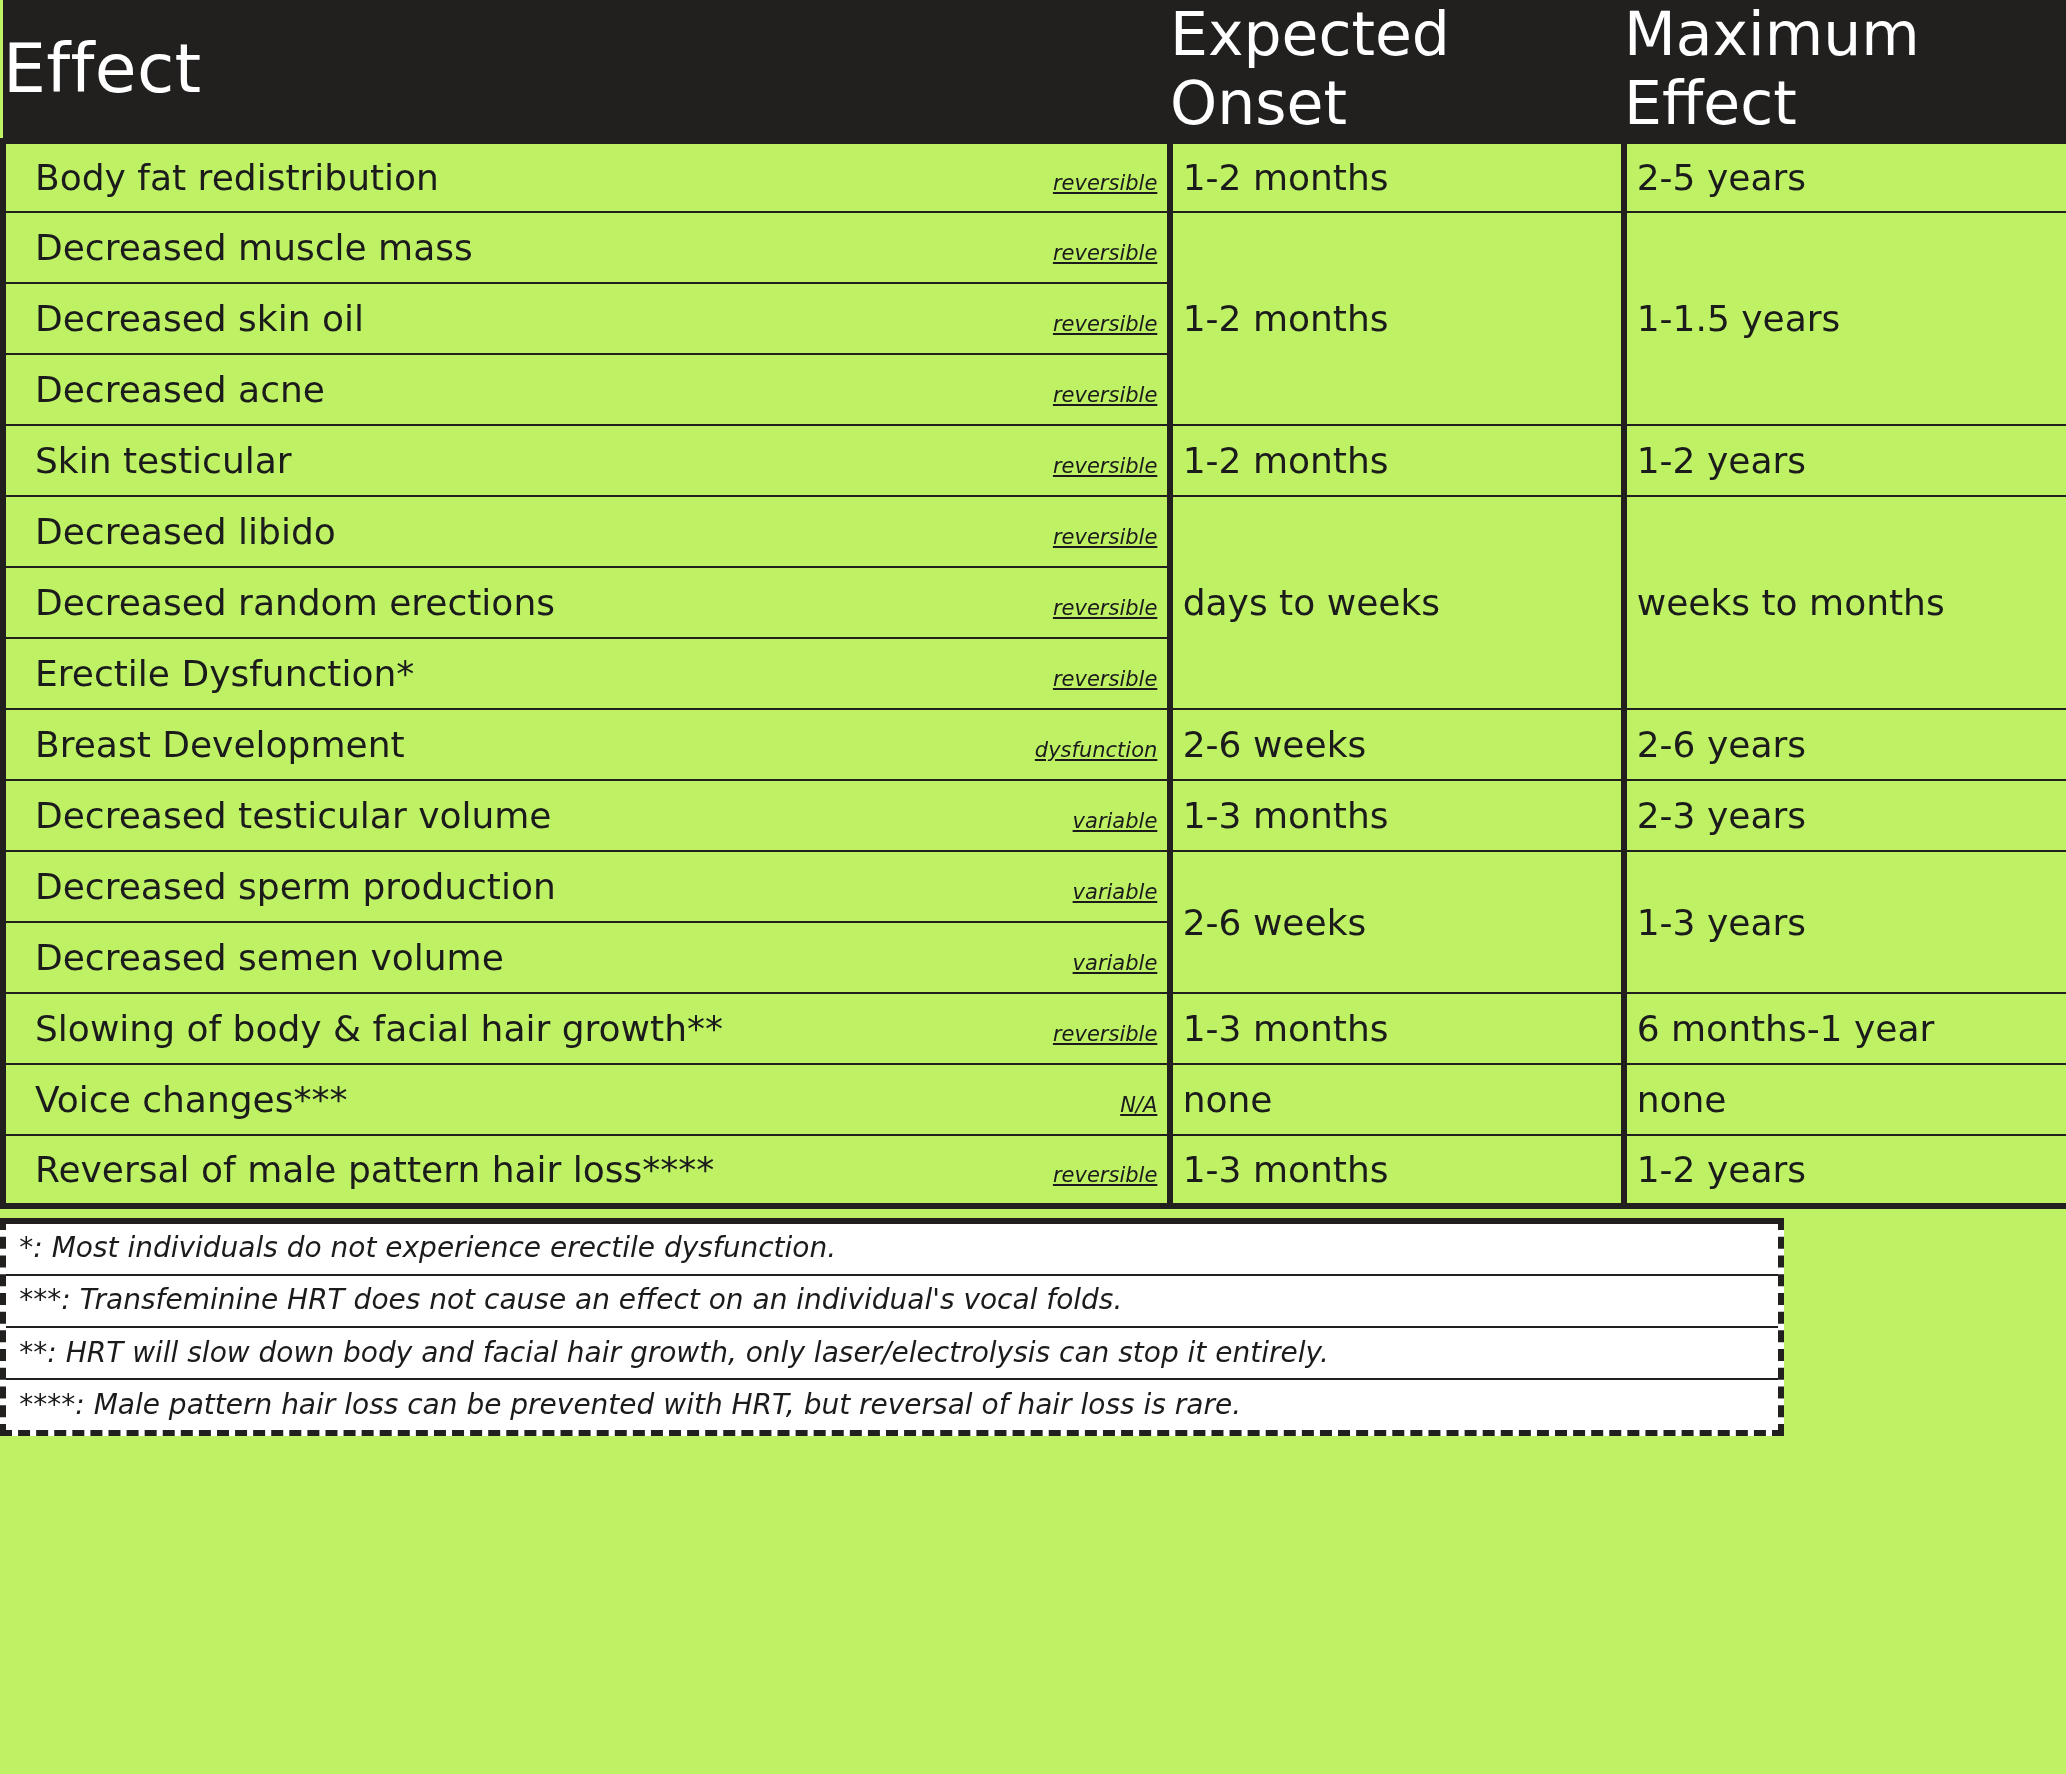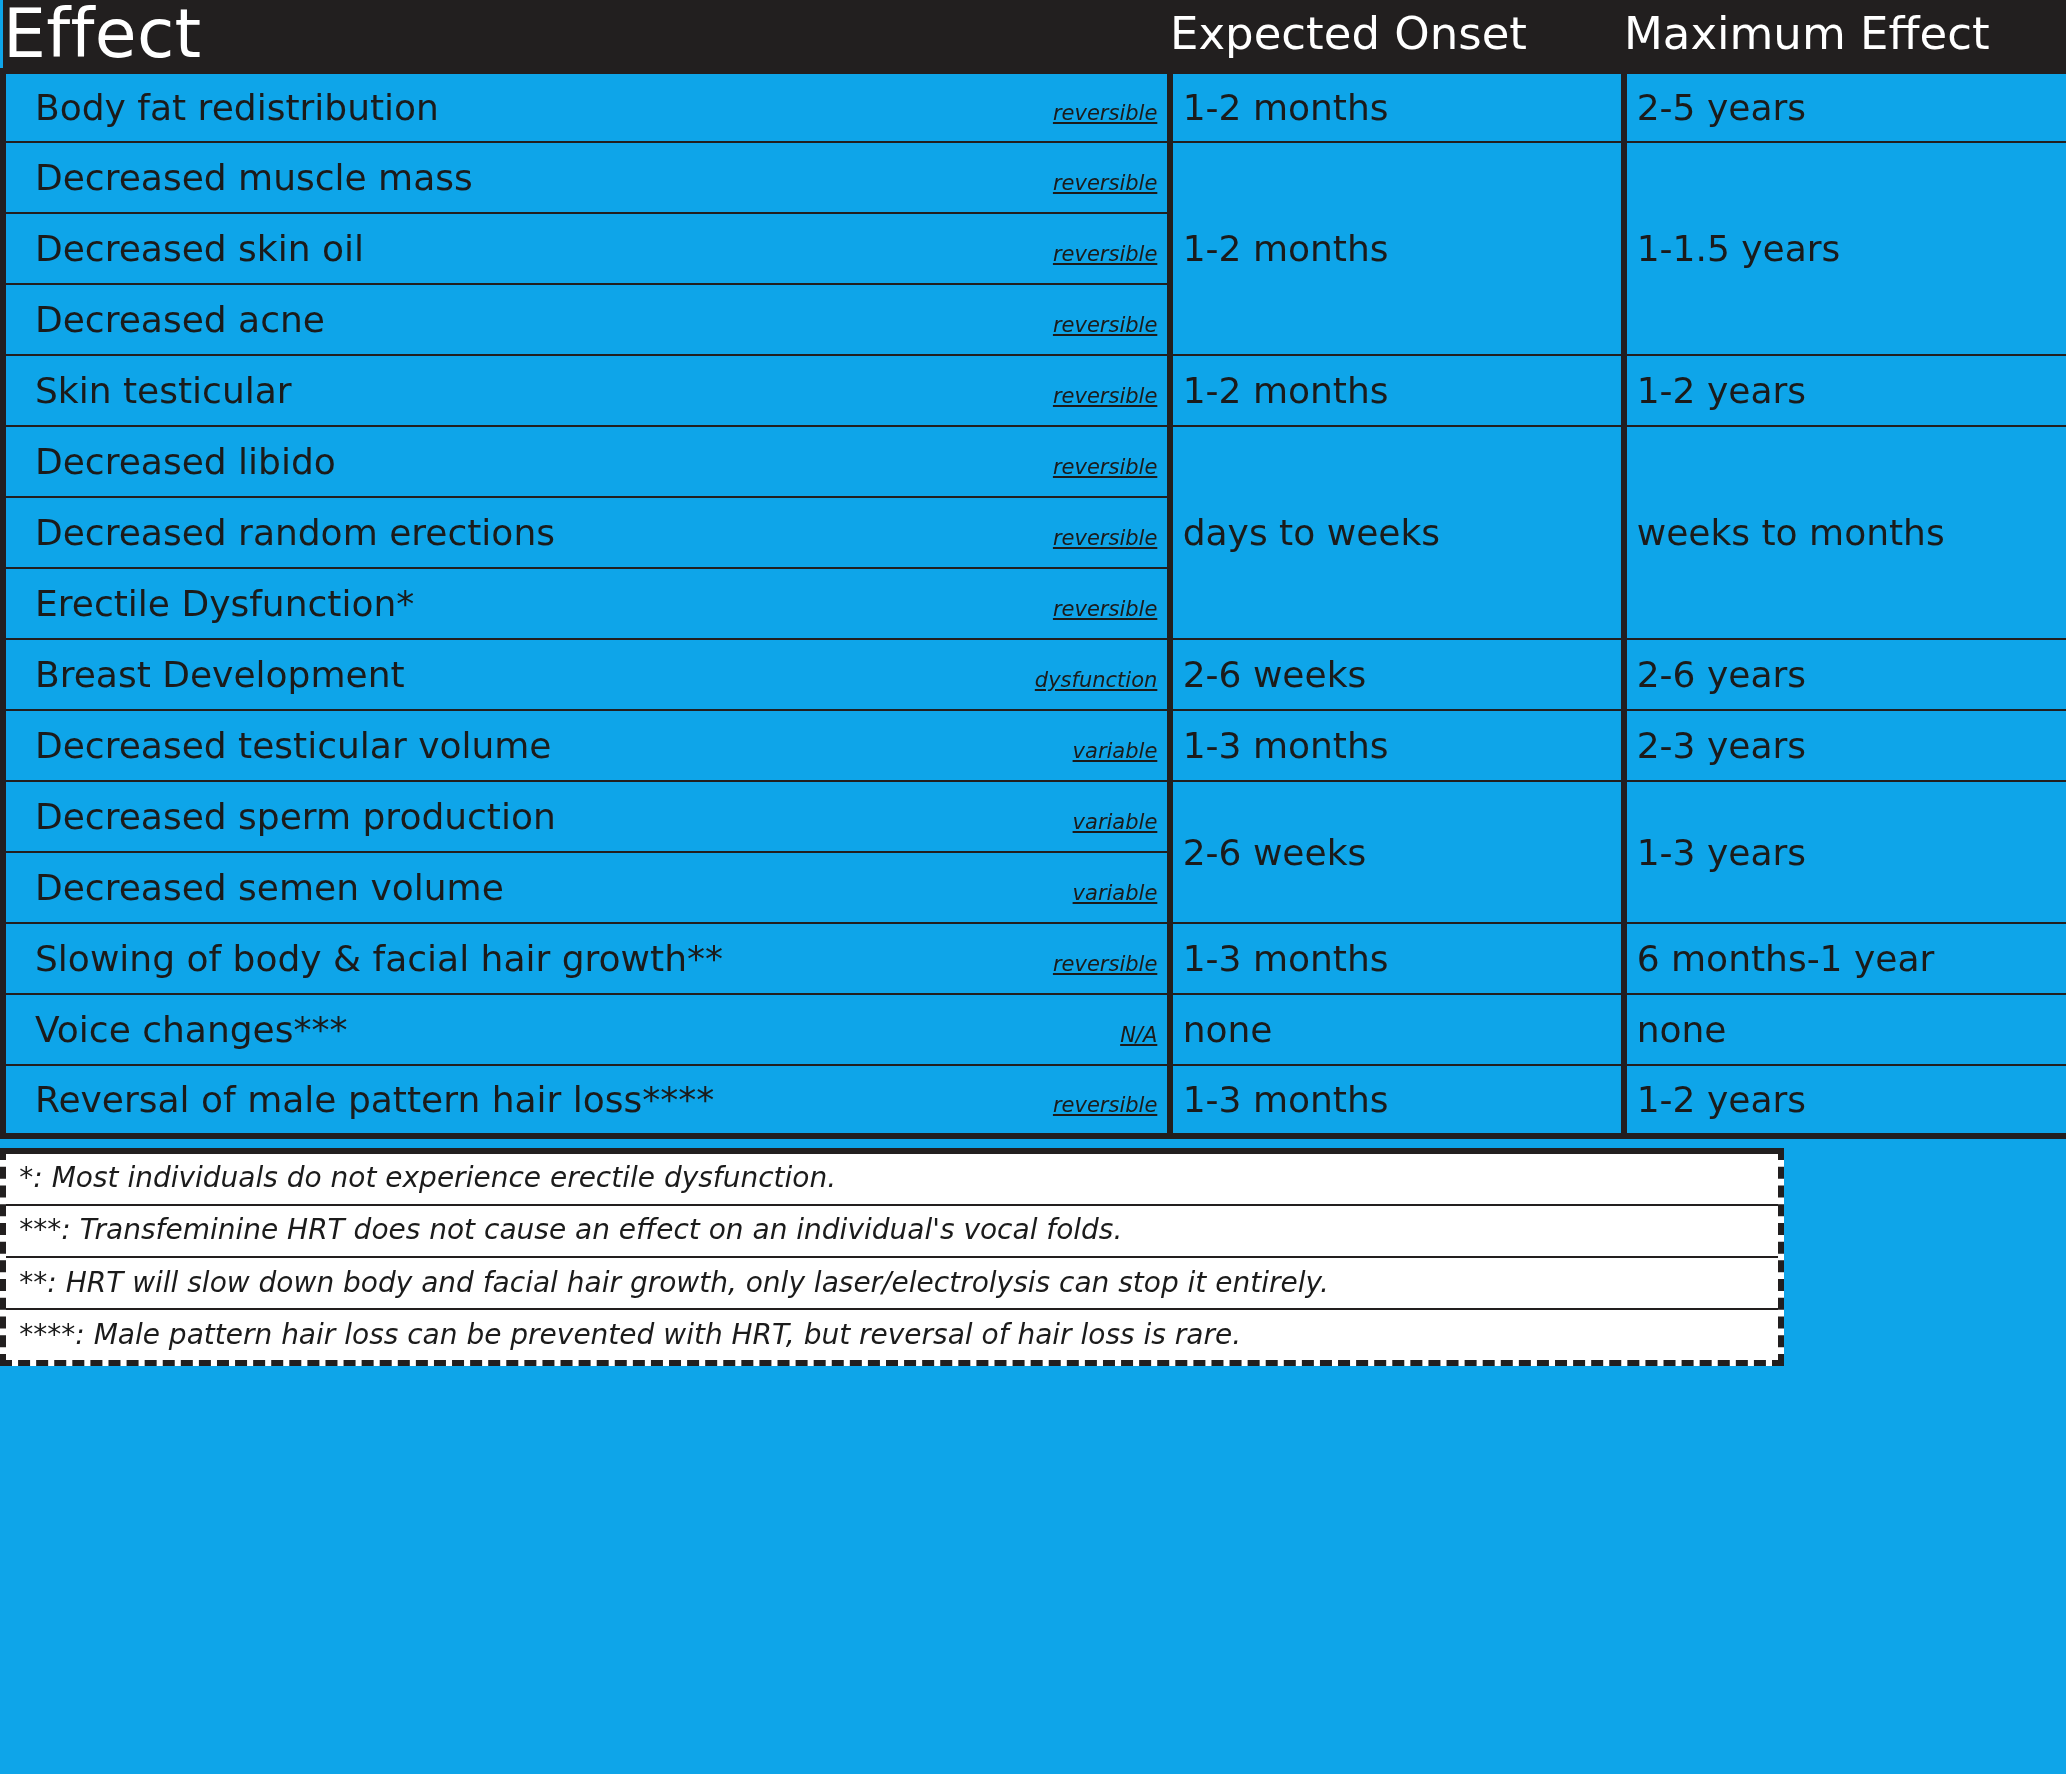--- a/index.html
+++ b/index.html
@@ -11,21 +11,21 @@
   }
   body {
     width: 2066px;
     height: 1775px;
     overflow: hidden;
   }
   .sheet {
     width: 2066px;
     height: 1775px;
     position: relative;
-    background: #0ea5e9;
+    background: #bef264;
     padding: 0;
   }
 
   
   .tbl {
     width: 2066px;
     border-collapse: collapse;
     table-layout: fixed;
   }
   .tbl col.c-effect { width: 1167px; }
@@ -41,21 +41,21 @@
     border: none;
   }
   .hdr-effect {
     font-size: 68px;
     font-weight: 400;
     line-height: 1.0;
     padding: 13.3px 0 18px 29px;
     letter-spacing: 0.3px;
   }
   .hdr-col {
-    font-size: 45px;
+    font-size: 60px;
     line-height: 1.15;
     padding: 11px 0 11px 9.7px;
     position: relative;
   }
   .hdr-sep {
     border-left: 6px solid #ffffff;
   }
 
   
   .tbl td.eff {

